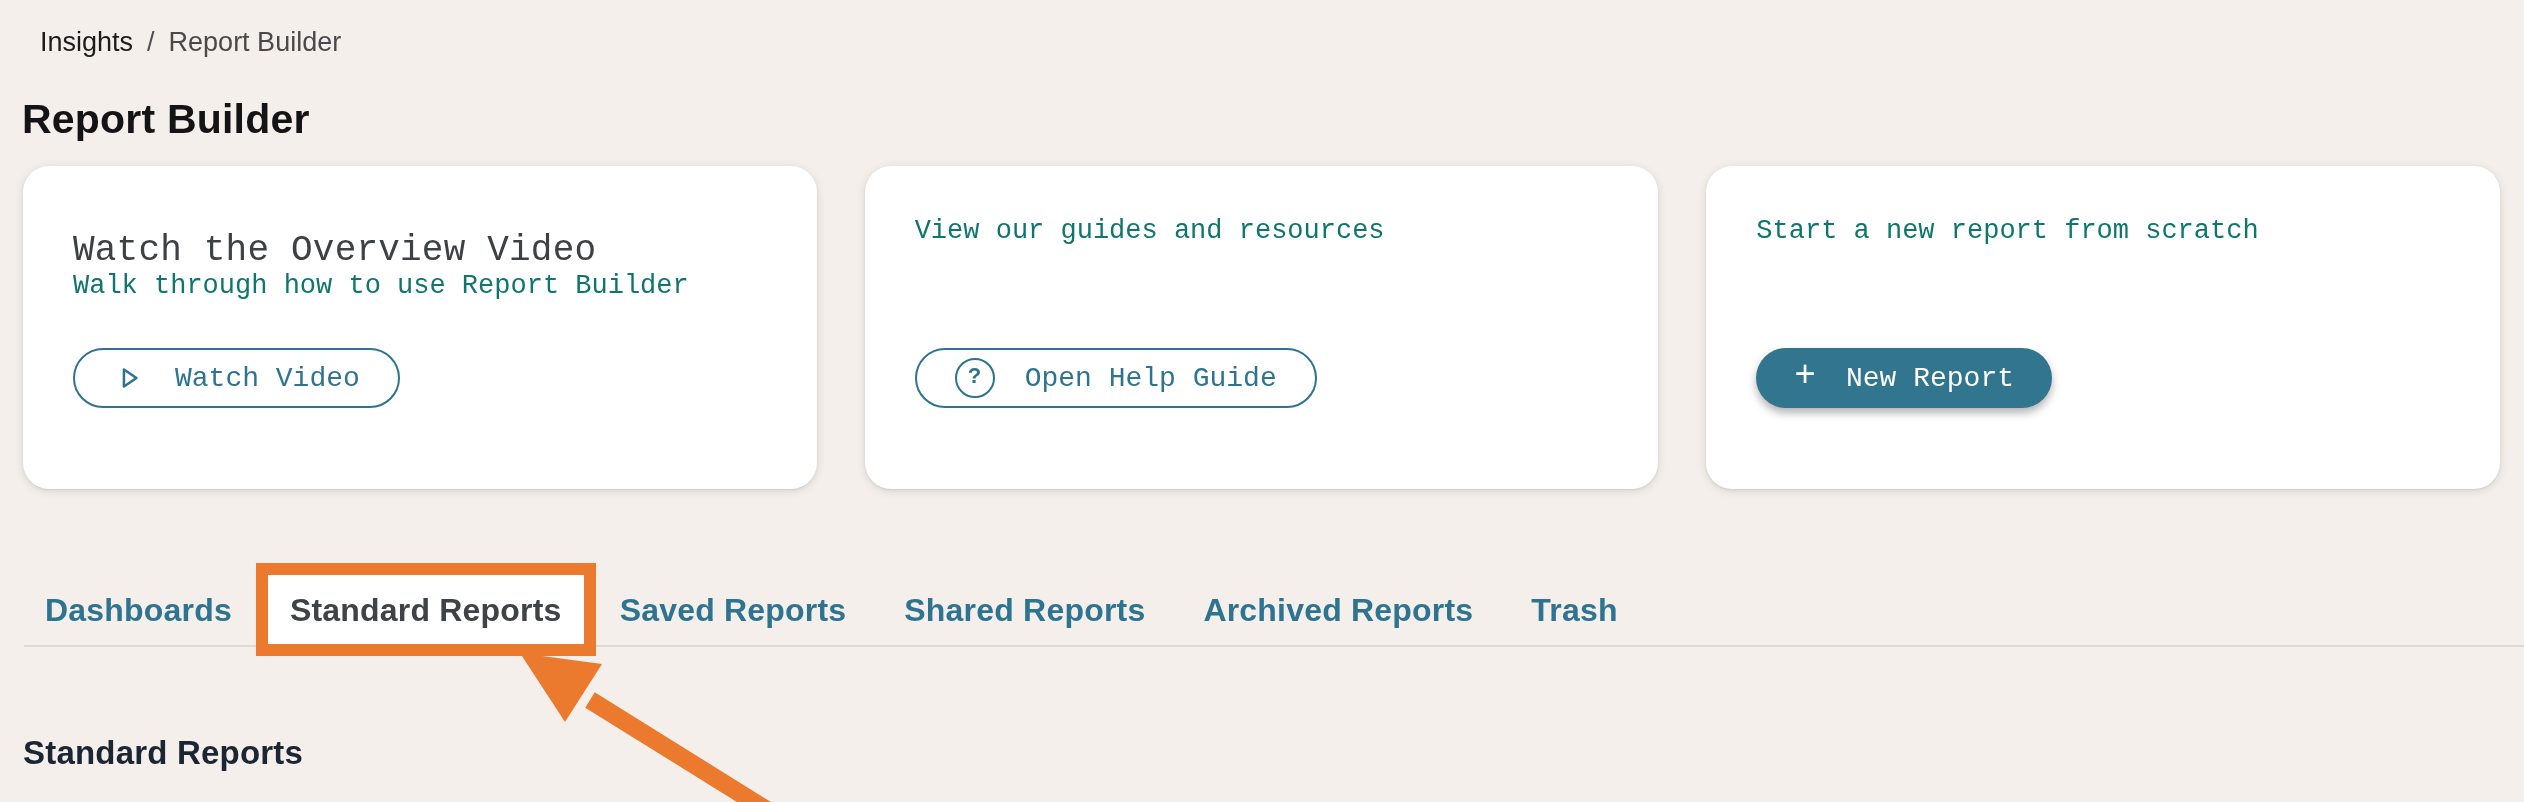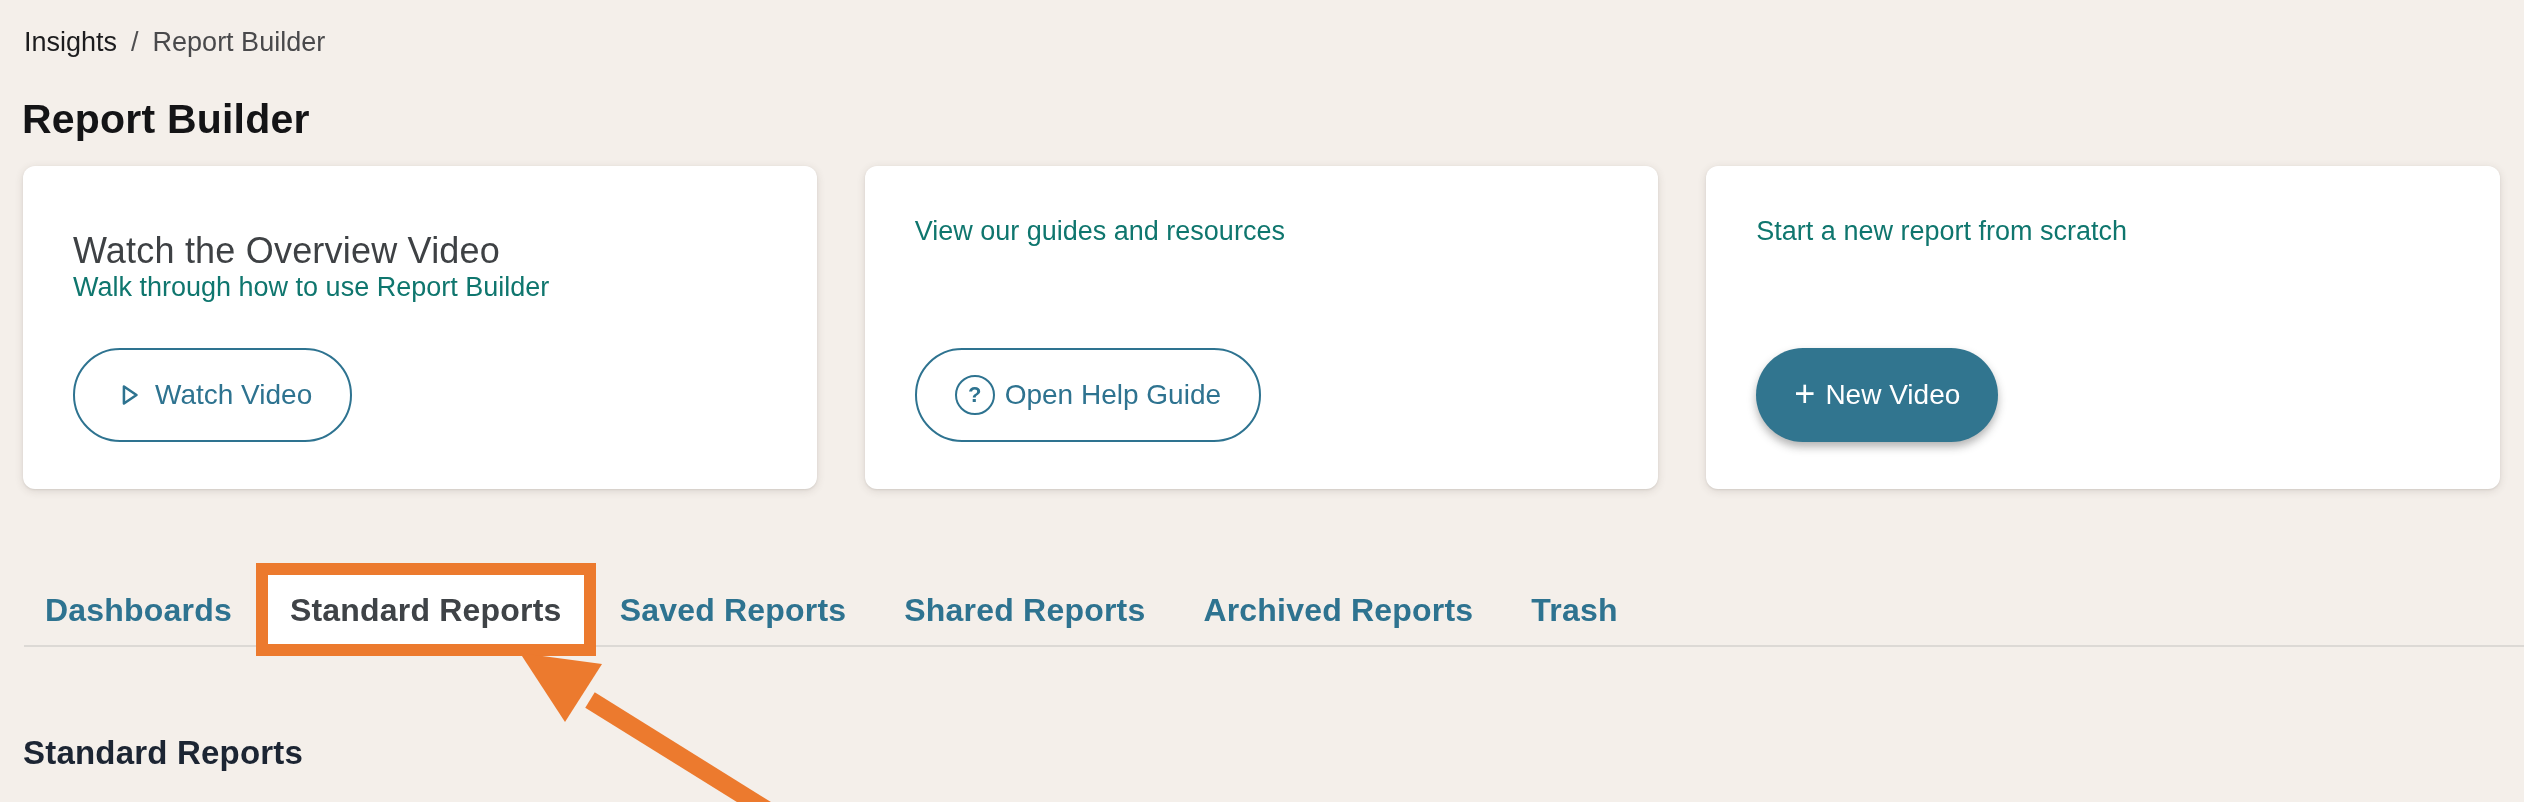--- a/index.html
+++ b/index.html
@@ -6,43 +6,43 @@
   body{
     width:2524px;height:802px;
     background:#f4efea;
     font-family:"Liberation Sans", sans-serif;
     position:relative;overflow:hidden;
     color:#1d1d1f;
   }
   .page{position:absolute;inset:0;}
 
   
-  .breadcrumb{position:absolute;left:24px;top:27px;font-size:27px;display:flex;gap:14px;align-items:flex-end;}
+  .breadcrumb{position:absolute;left:40px;top:27px;font-size:27px;display:flex;gap:14px;align-items:flex-end;}
   .crumb-parent{color:#1c1c1e;font-weight:500;}
   .crumb-sep{color:#4f4f51;}
   .crumb-current{color:#49494b;}
 
   
   .page-title{position:absolute;left:22px;top:96px;font-size:41px;font-weight:600;color:#141416;letter-spacing:.2px;}
 
   
   .cards{position:absolute;left:23px;top:166px;right:24px;display:flex;gap:48px;}
   .card{
-    background:#ffffff;border-radius:12px;flex:1 1 0;height:323px;
+    background:#ffffff;border-radius:26px;flex:1 1 0;height:323px;
     box-shadow:0 2px 8px rgba(70,60,50,.14), 0 1px 2px rgba(70,60,50,.10);
-    padding:50px 50px 0 50px;box-sizing:border-box;position:relative;
+    padding:50px 50px 0 50px;box-sizing:border-box;position:relative;font-family:Liberation Mono, monospace;
   }
   .card-title{font-size:36px;color:#3e4144;font-weight:500;margin:14px 0 0 0;letter-spacing:.2px;}
   .card-sub{font-size:27px;color:#0f766e;margin-top:0;}
   .card-actions{position:absolute;left:50px;top:182px;}
 
   .btn{
-    display:inline-flex;align-items:center;gap:10px;
+    display:inline-flex;align-items:center;gap:30px;
     font-size:28px;font-weight:500;
-    border-radius:999px;padding:0 38px;height:94px;box-sizing:border-box;
+    border-radius:999px;padding:0 38px;height:60px;box-sizing:border-box;
     cursor:pointer;user-select:none;white-space:nowrap;
   }
   .btn-outline{
     border:2.5px solid #2e7390;color:#2e7390;background:#ffffff;
   }
   .btn-filled{
     background:#31758f;color:#ffffff;border:none;
     box-shadow:0 5px 9px rgba(40,40,40,.35);
   }
   .btn .ico{display:inline-flex;align-items:center;justify-content:center;}
@@ -109,21 +109,21 @@
           <span>Open Help Guide</span>
         </div>
       </div>
     </div>
 
     <div class="card">
       <div class="card-sub">Start a new report from scratch</div>
       <div class="card-actions">
         <div class="btn btn-filled">
           <span class="ico plus-ico">+</span>
-          <span>New Video</span>
+          <span>New Report</span>
         </div>
       </div>
     </div>
 
   </div>
 
   <div class="tabs-underline"></div>
 
   <div class="tabs">
     <span class="tab">Dashboards</span>

